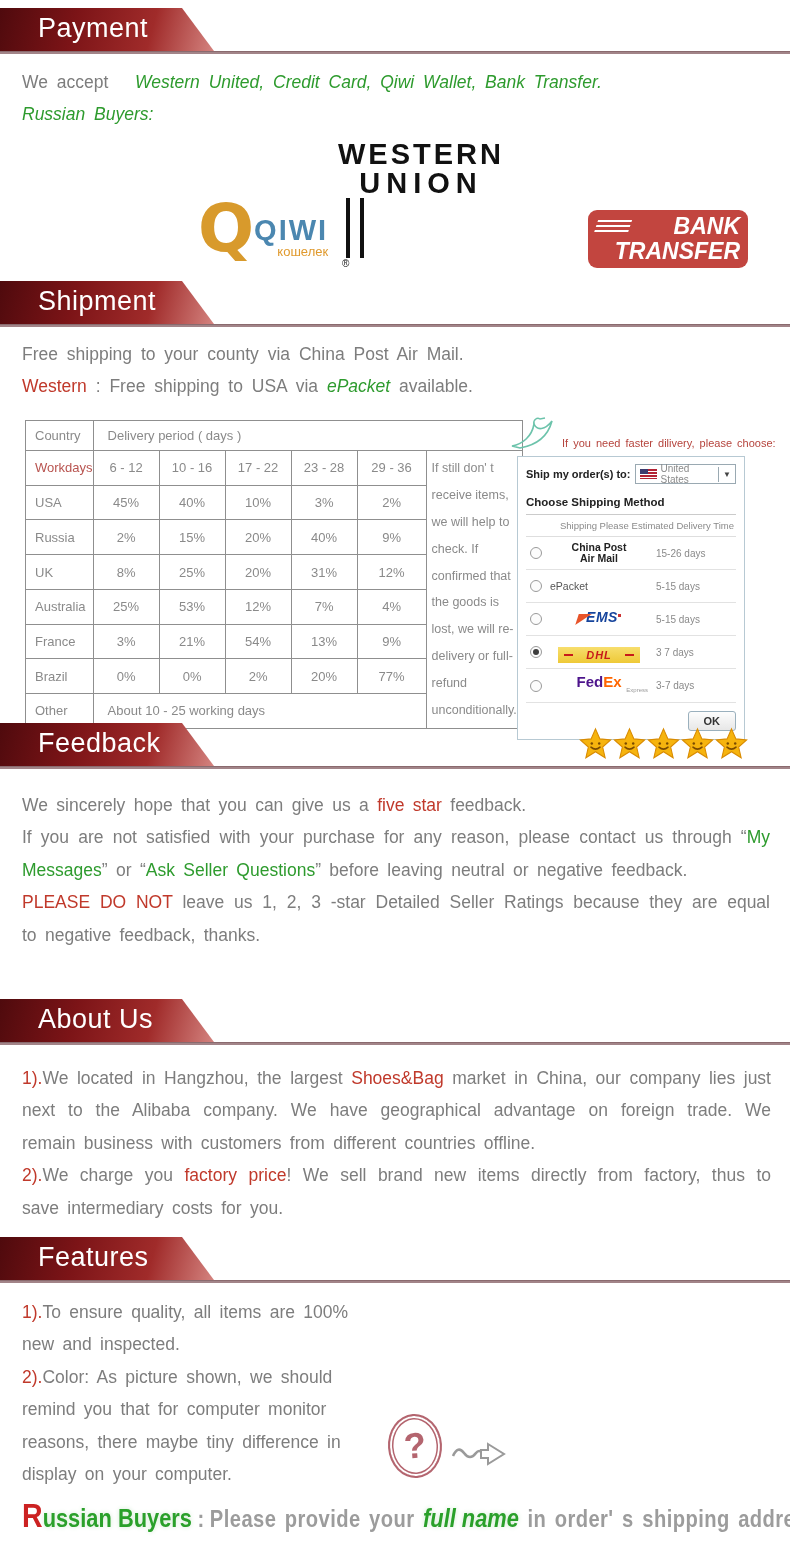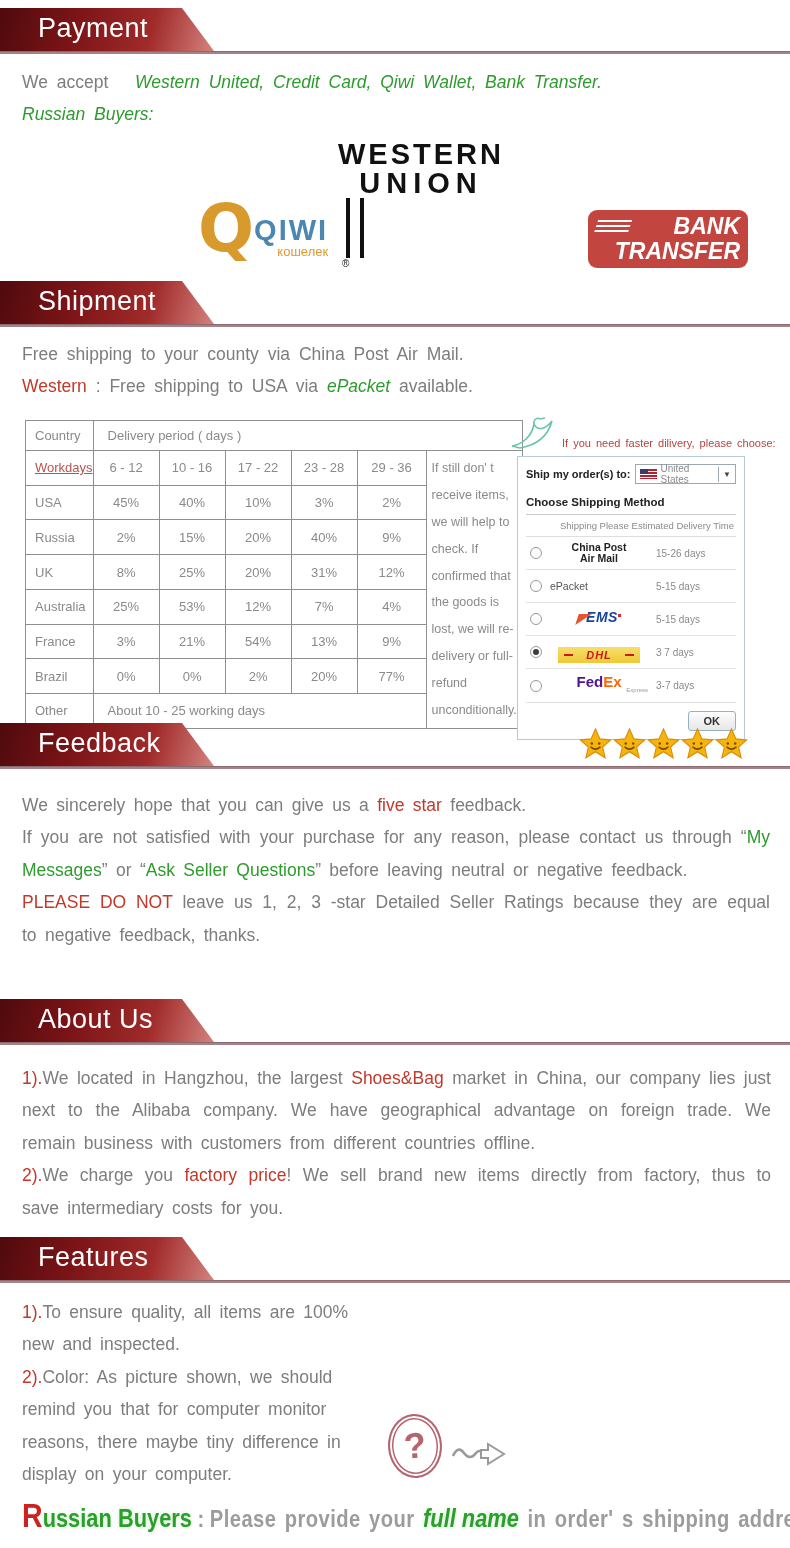--- a/index.html
+++ b/index.html
@@ -45,21 +45,21 @@
   .bank { position:absolute; top:210px; left:588px; width:160px; height:58px; background:#c2453f; border-radius:9px; color:#fff; font-style:italic; font-weight:bold; text-align:right; padding:4px 8px 4px 0; }
   .bank div { font-size:23px; line-height:25px; }
   .bank .blines { position:absolute; left:8px; top:10px; width:34px; height:13px;
     background:repeating-linear-gradient(180deg,#fff 0 2px,transparent 2px 5px); transform:skewX(-18deg); }
 
   
   table.dtable { position:absolute; top:420px; left:25px; border-collapse:collapse; table-layout:fixed; }
   .dtable td { border:1px solid #8f8f8f; height:30px; font-size:13px; color:#8a8a8a; text-align:center; }
   .dtable td.lab { text-align:left; padding-left:9px; }
   .dtable td.al { text-align:left; padding-left:14px; }
-  .dtable td.wd { color:#b8534f; text-align:right; padding-left:9px;text-decoration:underline; }
+  .dtable td.wd { color:#b8534f; text-align:right; padding-left:9px; }
   .dtable td.note { width:86px; text-align:left; padding:4px 5px; font-size:12.5px; line-height:2.15; vertical-align:middle; }
 
   
   .bird { position:absolute; top:413px; left:508px; }
   .faster { position:absolute; top:437px; left:562px; font-size:11px; color:#b5433c; word-spacing:2px; }
   .widget { position:absolute; top:456px; left:517px; width:228px; background:#fff; border:1px solid #b7c9d3; padding:7px 8px 8px 8px; }
   .wrow1 { display:flex; align-items:center; }
   .wlabel { font-size:11px; font-weight:bold; color:#222; white-space:nowrap; }
   .select { display:flex; align-items:center; border:1px solid #9aa9b2; height:20px; flex:1; margin-left:4px; background:#fff; }
   .us-flag { position:relative; width:17px; height:10px; margin:0 4px; display:inline-block;

